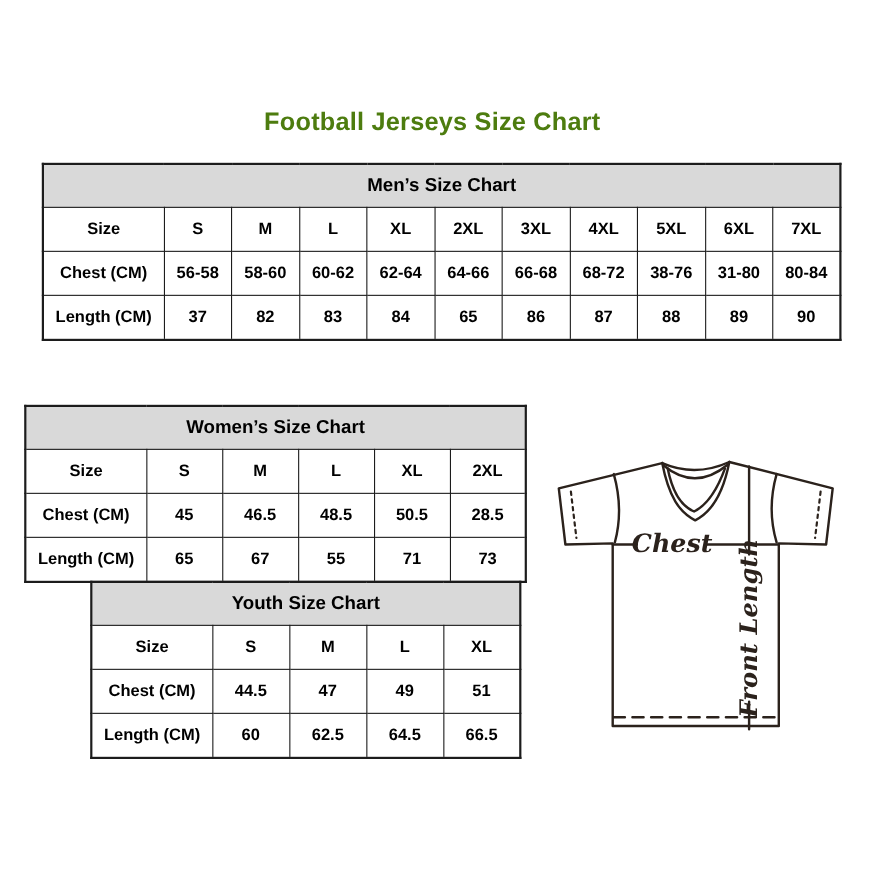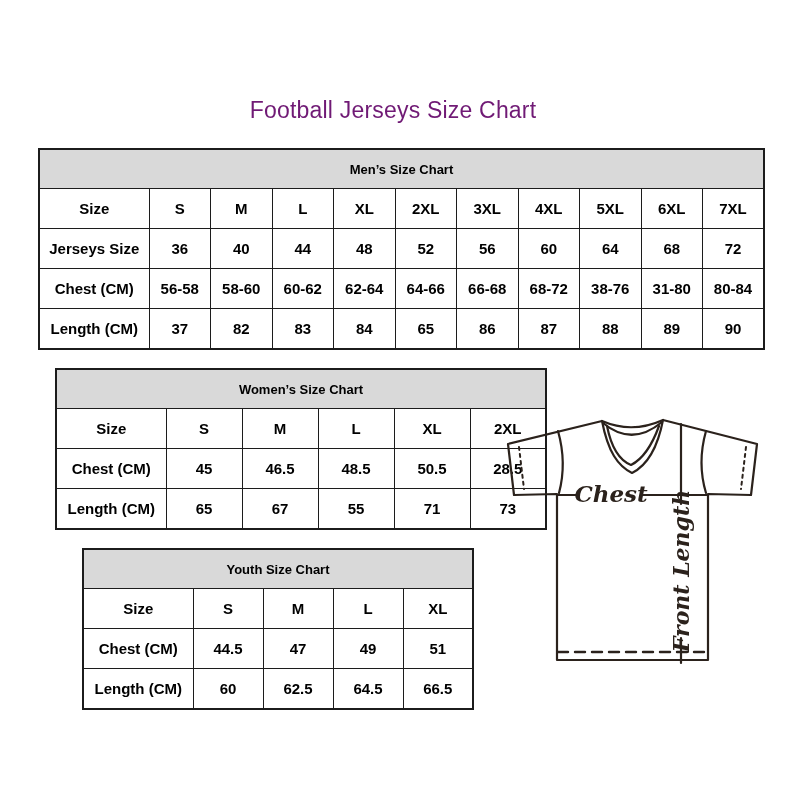--- a/index.html
+++ b/index.html
@@ -11,49 +11,49 @@
     font-family: "Liberation Sans", sans-serif;
     overflow: hidden;
   }
   .page-title {
     position: absolute;
     top: 97px;
     left: 0;
     width: 786px;
     text-align: center;
     font-size: 23px;
-    font-weight: normal;
-    color: #701a75;
+    font-weight: bold;
+    color: #4d7c0f;
     letter-spacing: 0.2px;
   }
   .size-table { position: absolute; }
   #men-table   { left: 38px; top: 148px; width: 727px; }
-  #women-table { left: 55px; top: 368px; width: 492px; }
-  #youth-table { left: 38px; top: 548px; width: 392px; padding-left: 44px; }
+  #women-table { left: 22px; top: 368px; width: 457px; }
+  #youth-table { left: 38px; top: 528px; width: 392px; padding-left: 44px; }
 
   .size-table table {
     width: 100%;
     border-collapse: collapse;
     table-layout: fixed;
     border: 2px solid #1c1c1c;
   }
   .size-table td {
     border: 1px solid #1c1c1c;
     height: 39px;
     padding: 0;
     text-align: center;
     vertical-align: middle;
     font-weight: bold;
     font-size: 15px;
     color: #000000;
     white-space: nowrap;
   }
   .size-table td.title-cell {
     background: #d9d9d9;
-    font-size: 13px;
+    font-size: 17px;
     height: 38px;
   }
   .size-table col.label-col { width: 110px; }
 
   .jersey-diagram {
     position: absolute;
     left: 500px;
     top: 400px;
     width: 266px;
     height: 268px;
@@ -99,33 +99,20 @@
             <td>L</td>
             <td>XL</td>
             <td>2XL</td>
             <td>3XL</td>
             <td>4XL</td>
             <td>5XL</td>
             <td>6XL</td>
             <td>7XL</td>
           </tr>
           <tr>
-            <td>Jerseys Size</td>
-            <td>36</td>
-            <td>40</td>
-            <td>44</td>
-            <td>48</td>
-            <td>52</td>
-            <td>56</td>
-            <td>60</td>
-            <td>64</td>
-            <td>68</td>
-            <td>72</td>
-          </tr>
-          <tr>
             <td>Chest (CM)</td>
             <td>56-58</td>
             <td>58-60</td>
             <td>60-62</td>
             <td>62-64</td>
             <td>64-66</td>
             <td>66-68</td>
             <td>68-72</td>
             <td>38-76</td>
             <td>31-80</td>

